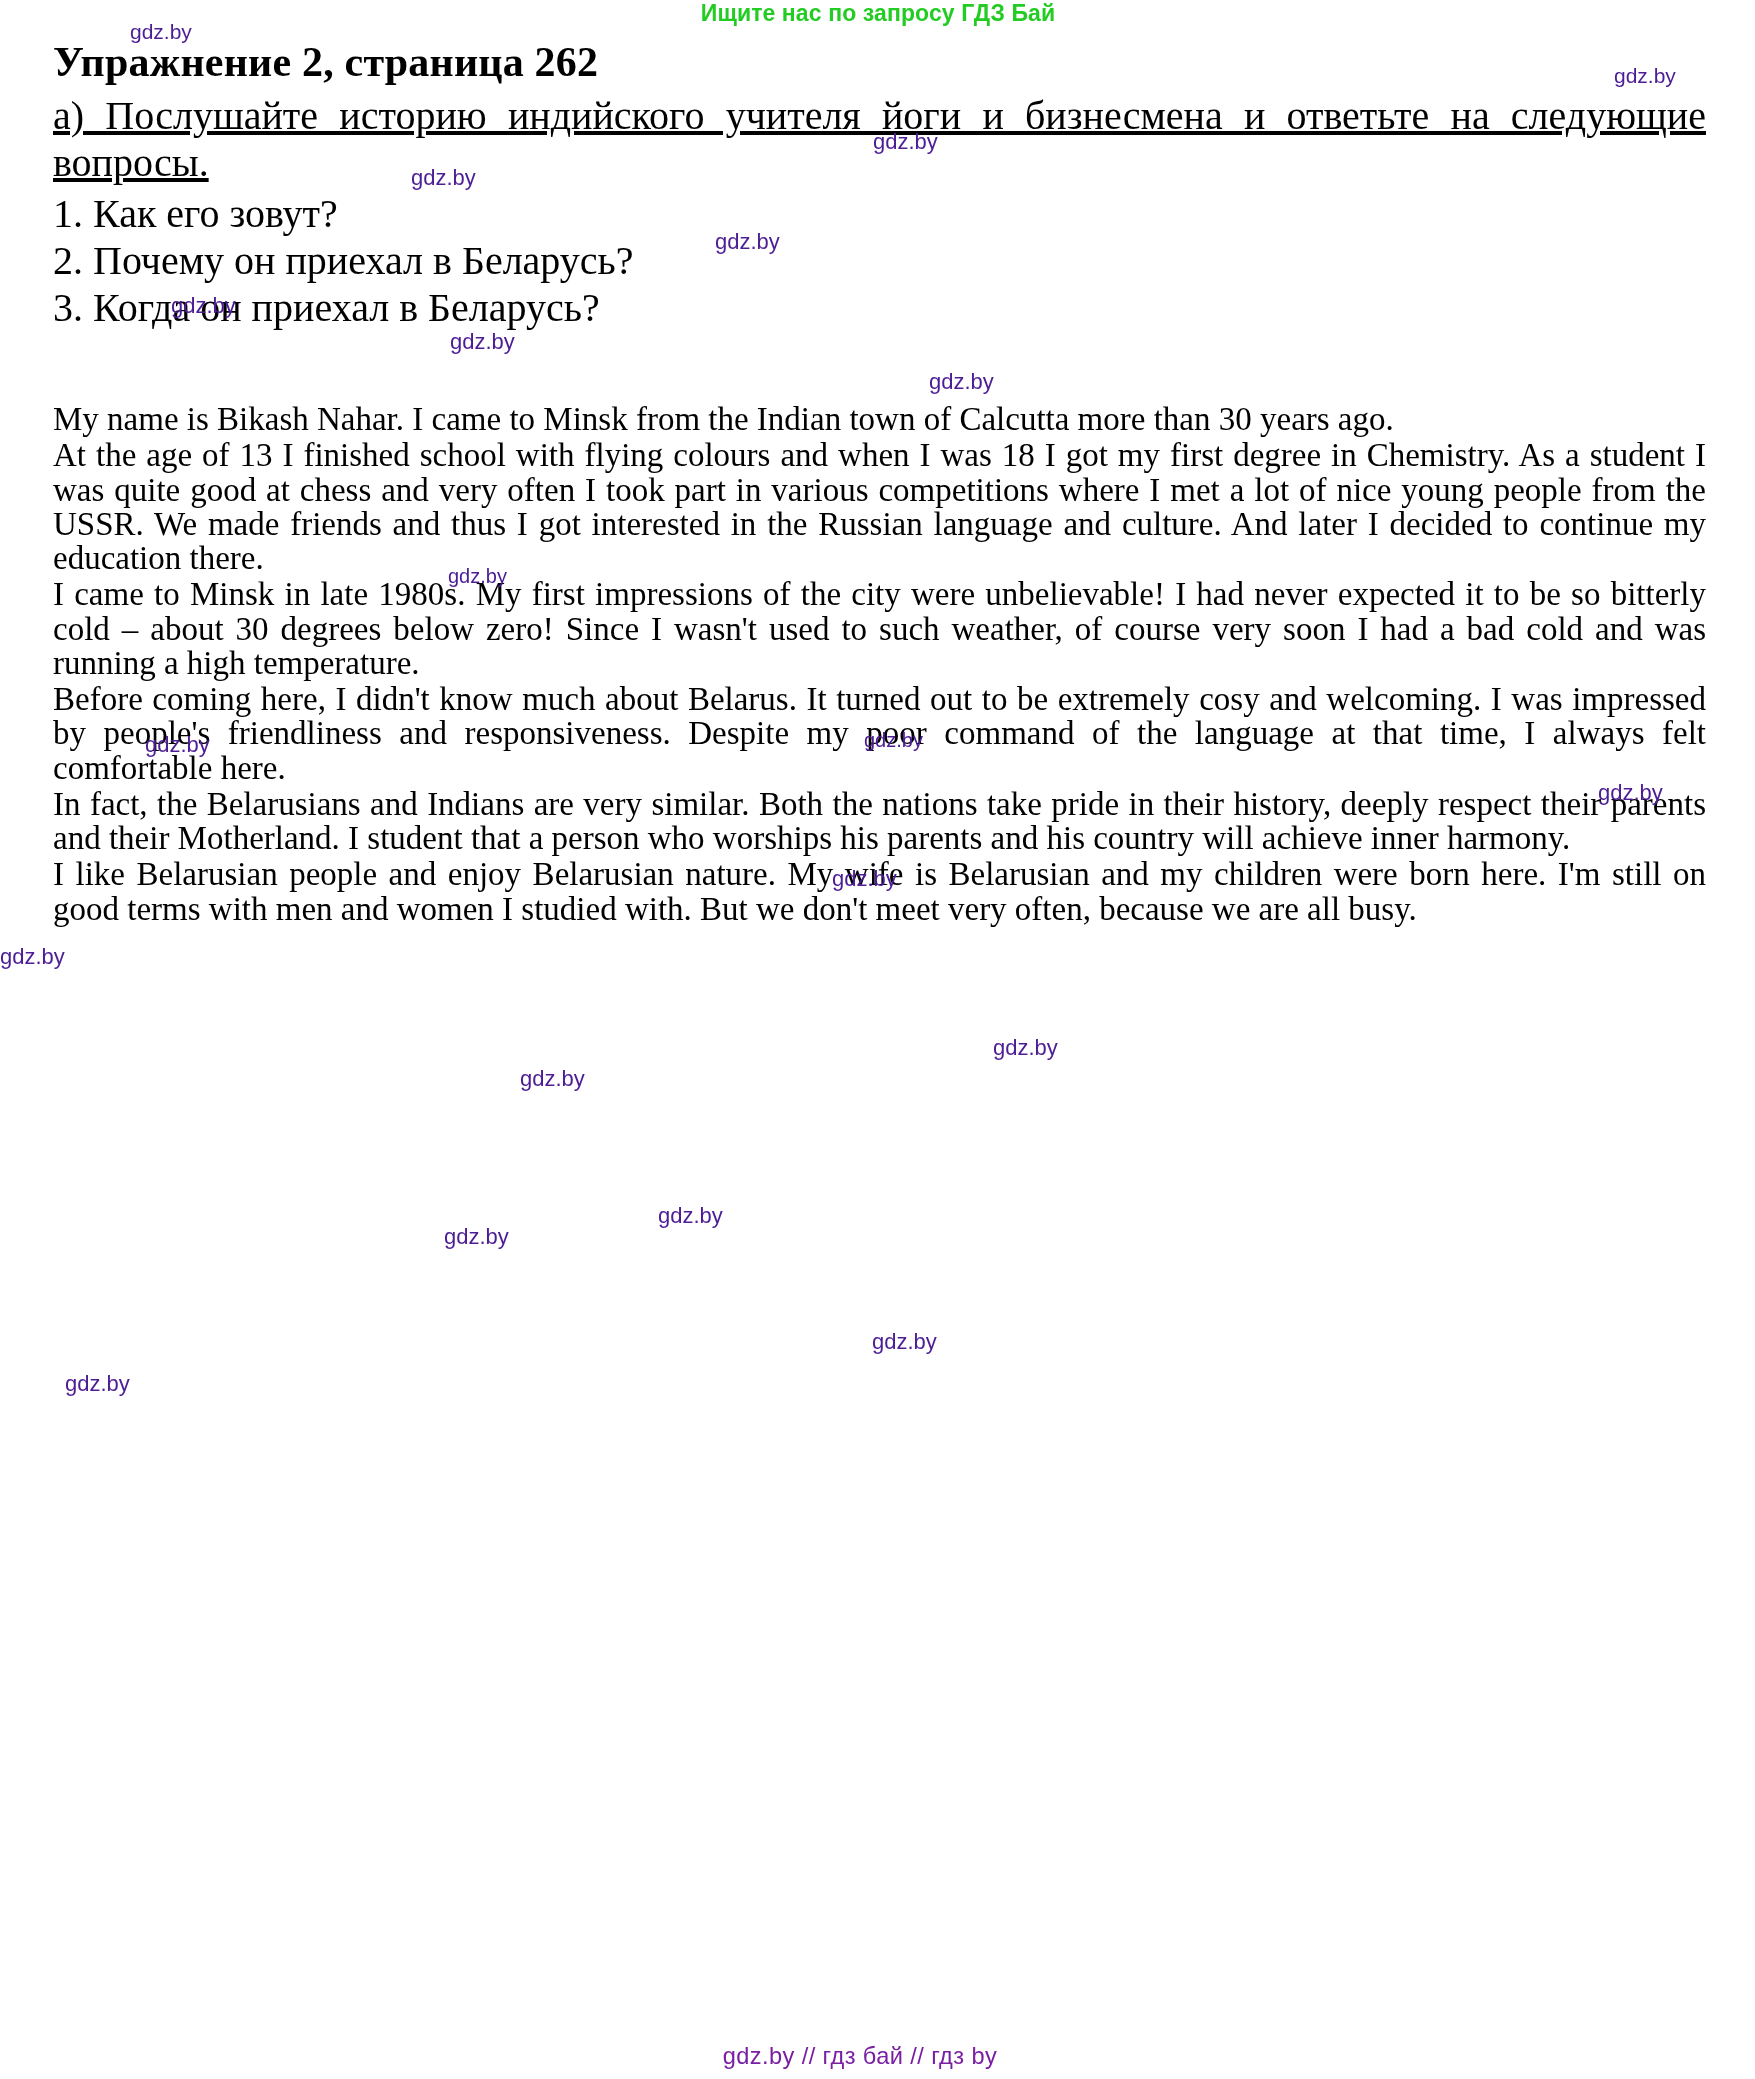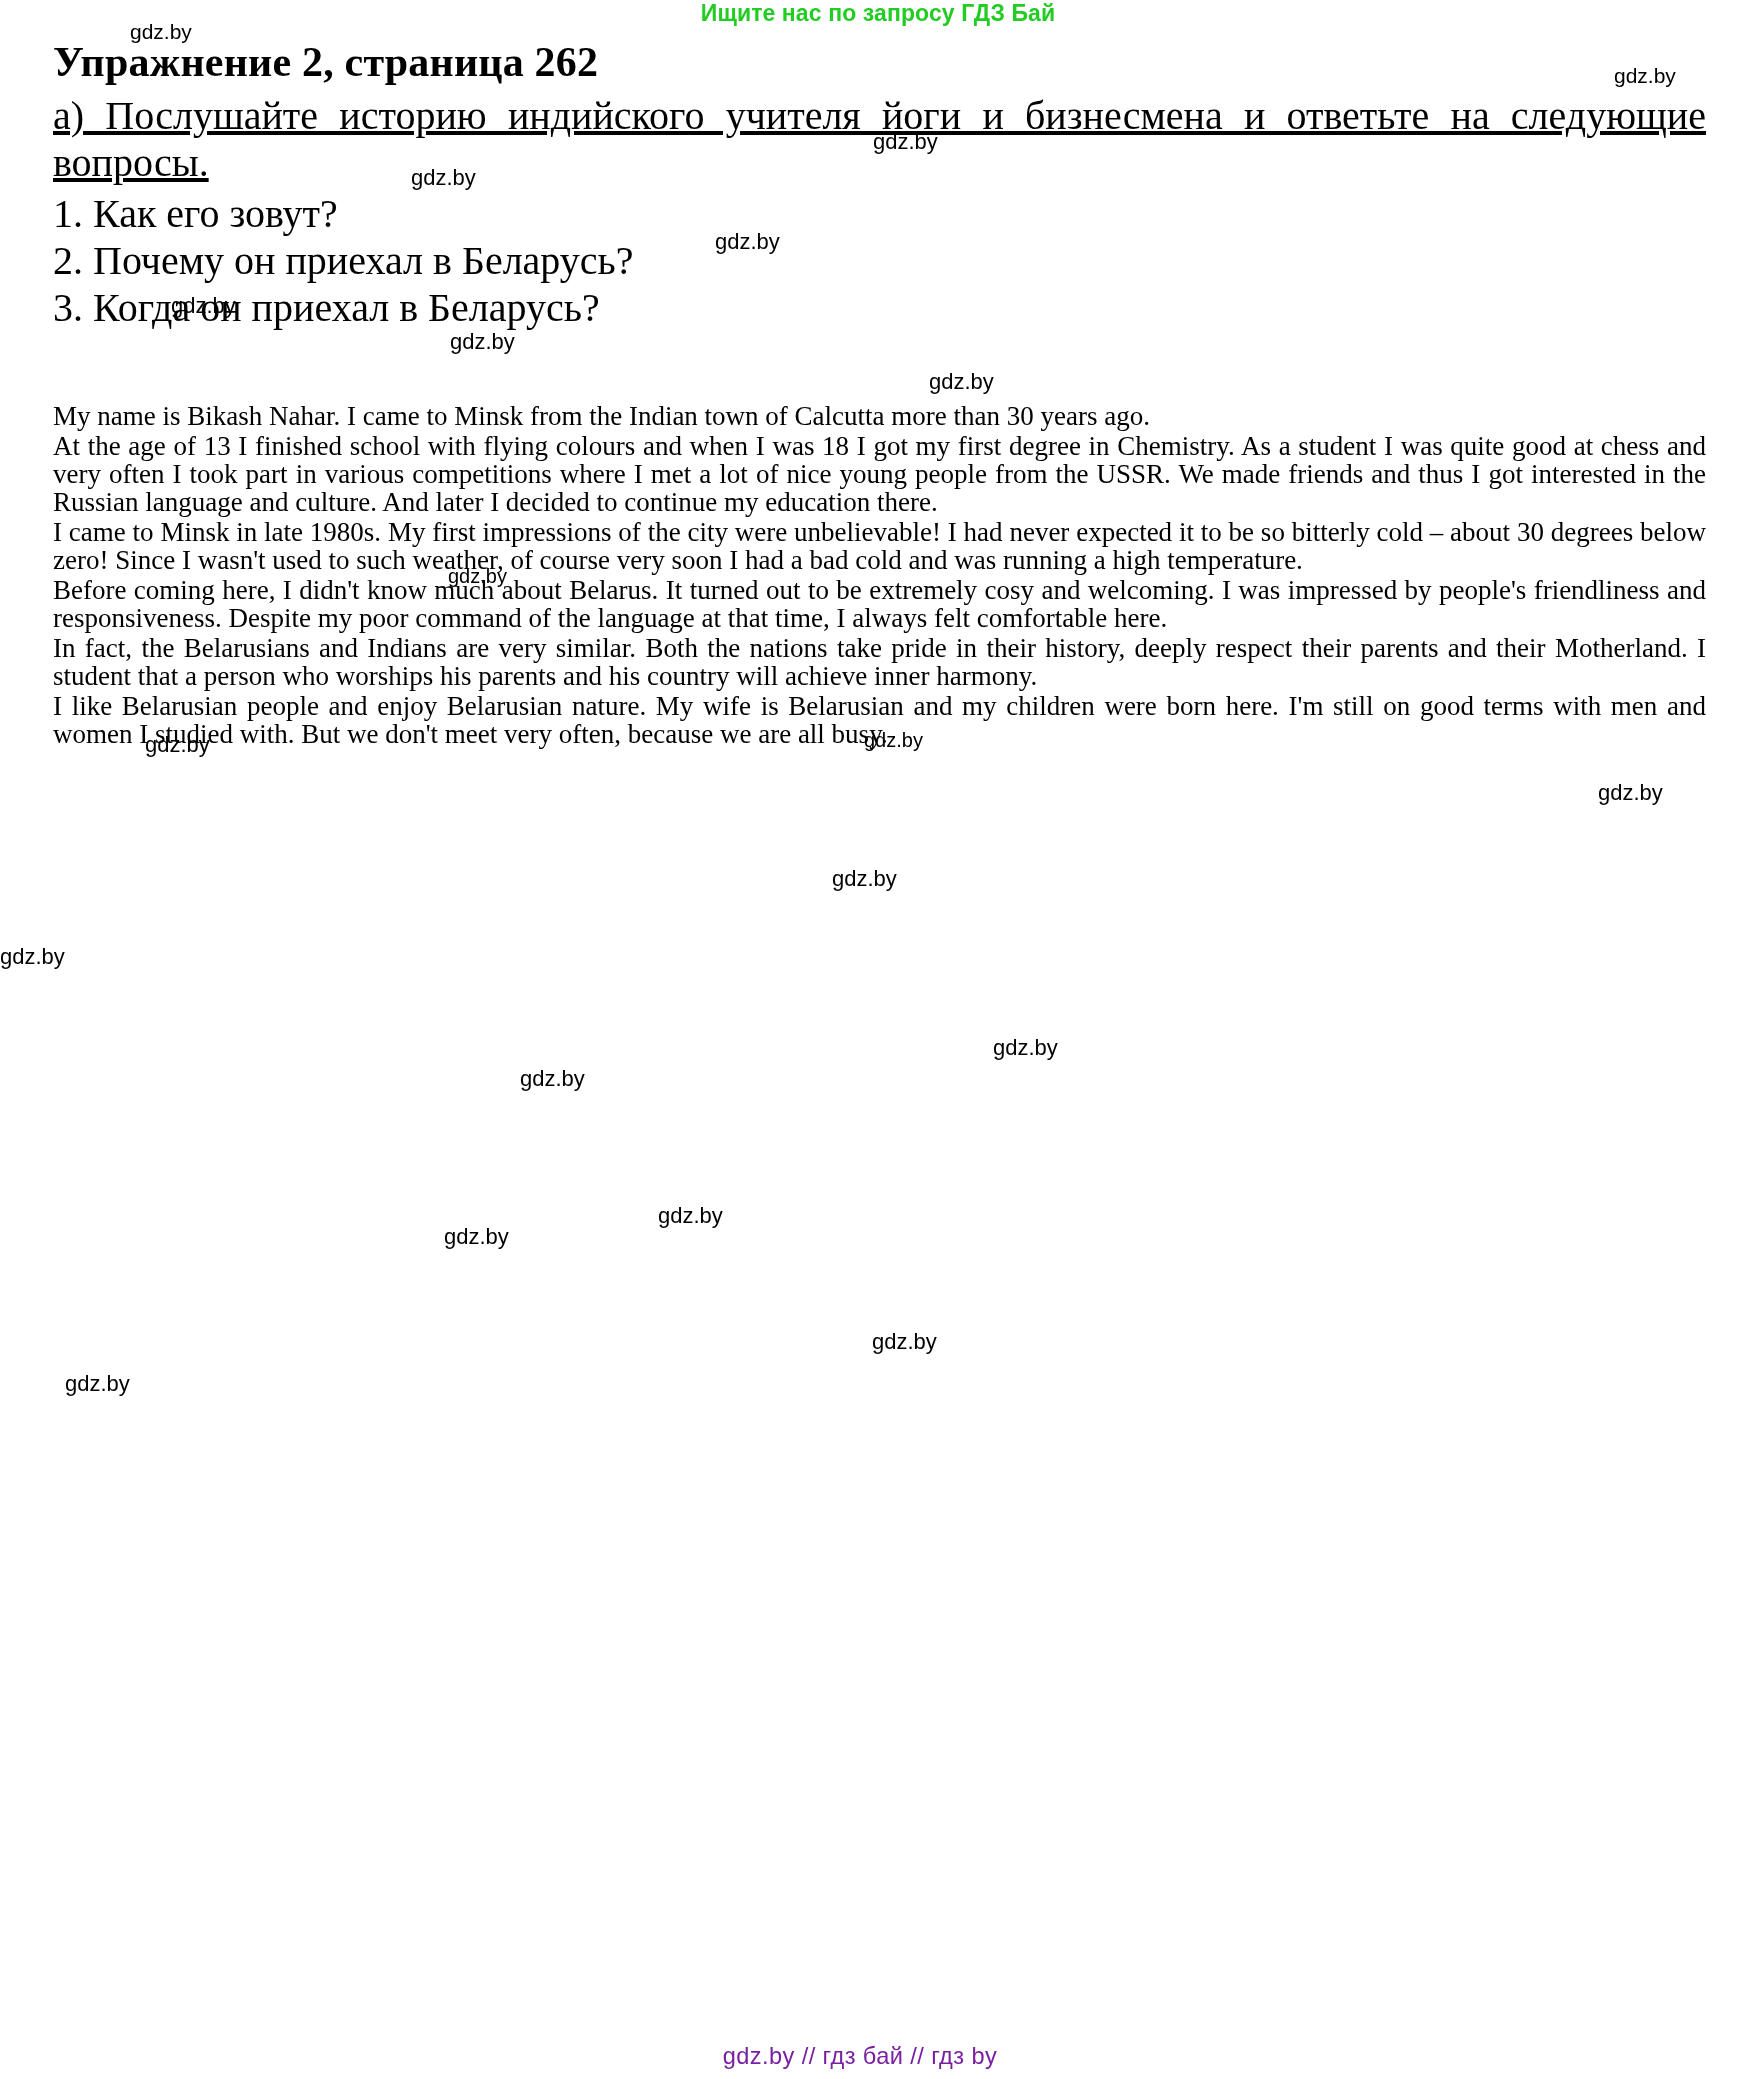--- a/index.html
+++ b/index.html
@@ -81,21 +81,21 @@
   .audio-label {
     font-size: 40px;
     line-height: 1.2;
     margin: 62px 0 0 0;
   }
 
   .story {
     margin-top: 71px;
   }
   .story p {
-    font-size: 27px;
+    font-size: 33px;
     line-height: 1.04;
     margin: 0 0 1.8px 0;
     text-align: justify;
     text-align-last: left;
     -webkit-hyphens: none;
     hyphens: none;
   }
 
   
   .footer {
@@ -109,21 +109,21 @@
     font-family: "Liberation Sans", "DejaVu Sans", sans-serif;
     font-size: 23.6px;
     color: #7a1fa2;
     letter-spacing: 0.4px;
   }
 
   
   .wm {
     position: absolute;
     font-family: "Liberation Sans", "DejaVu Sans", sans-serif;
-    color: #000000;
+    color: #4c1d95;
     white-space: nowrap;
     pointer-events: none;
     z-index: 5;
   }
 </style>
 </head>
 <body>
 
 <div class="promo-bar">
   <span class="promo-text" style="color: rgb(34, 204, 34);">Ищите нас по запросу ГДЗ Бай</span>

